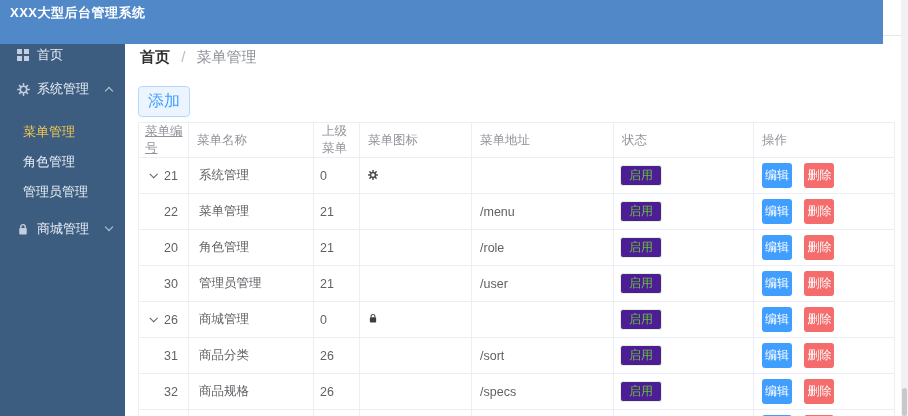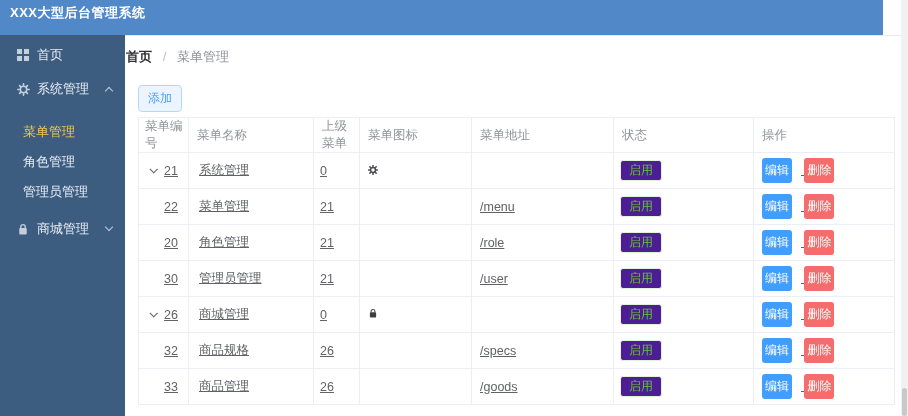--- a/index.html
+++ b/index.html
@@ -5,21 +5,21 @@
   * { margin:0; padding:0; box-sizing:border-box; }
   html,body { width:908px; height:416px; overflow:hidden; }
   body {
     position:relative;
     font-family:"Liberation Sans","DejaVu Sans",sans-serif;
     background:#ffffff;
     color:#606266;
   }
   
   .topbar {
-    position:absolute; left:0; top:0; right:25px; height:35px;
+    position:absolute; left:0; top:0; right:25px; height:44px;
     background:var(--header_bg,#5189c8);
     z-index:3;
   }
   .topbar .title {
     position:absolute; left:10px; top:4px;
     color:#ffffff; font-size:13px; font-weight:bold; letter-spacing:.5px;
   }
   
   .sidebar {
     position:absolute; left:0; top:35px; bottom:0; width:125px;
@@ -42,41 +42,41 @@
   .sub-item {
     height:30px; line-height:30px; padding-left:23px;
     font-size:13px; color:#e6ecf4; cursor:pointer;
   }
   .sub-item.active { color:var(--active_gold,#f0c64e); }
   
   .content {
     position:absolute; left:125px; top:35px; right:7px; bottom:0;
     background:#ffffff; border-top:1px solid #e6e8eb; overflow:hidden;
   }
-  .crumbs { padding:12px 0 0 1px; font-size:13px; color:#909399; }
+  .crumbs { padding:12px 0 0 15px; font-size:15px; color:#909399; }
   .crumbs .home { color:#303133; font-weight:bold; }
   .crumbs .sep { margin:0 7px; color:#b6bcc4; }
   .btn-add {
     display:inline-block; margin:19px 0 0 13px; padding:4px 9px;
     background:#ecf5ff; border:1px solid #b3d8ff; border-radius:4px;
-    color:var(--primary,#409eff); font-size:12px; cursor:pointer;
+    color:var(--primary,#409eff); font-size:16px; cursor:pointer;
     font-family:inherit;
   }
   
   table.menu-table {
     margin:5px 0 0 13px; width:756px; table-layout:fixed;
     border-collapse:collapse; font-size:12.5px;
   }
   .menu-table th, .menu-table td { border:1px solid #ebeef5; }
   .menu-table th {
     height:33px; text-align:left; font-weight:normal;
     color:#909399; padding-left:8px; background:#ffffff;
   }
-  .menu-table th.h-id { padding-left:6px; }
-  .menu-table td { height:36px; color:#606266; background:#ffffff;text-decoration:underline; }
+  .menu-table th.h-id { padding-left:6px;text-decoration:underline; }
+  .menu-table td { height:36px; color:#606266; background:#ffffff; }
   td.c-id   { text-align:right; padding-right:10px; white-space:nowrap; }
   td.c-name { padding-left:10px; }
   td.c-parent { padding-left:6px; }
   td.c-icon { padding-left:8px; }
   td.c-url  { padding-left:8px; }
   td.c-status { padding-left:6px; }
   td.c-actions { padding-left:8px; }
   .caret {
     width:6px; height:6px; display:inline-block; margin-right:8px;
     border-right:1.4px solid #5f6368; border-bottom:1.4px solid #5f6368;
@@ -266,20 +266,32 @@
               <rect x="3" y="6" width="10" height="8.5" rx="1.2" fill="#3b3f45"></rect>
             </svg></td>
     <td class="c-url"></td>
     <td class="c-status"><span class="tag-enabled">启用</span></td>
     <td class="c-actions">
       <button class="btn btn-edit">编辑</button>
       <button class="btn btn-del">删除</button>
     </td>
   </tr>
 
+  <tr>
+    <td class="c-id"><span class="num">31</span></td>
+    <td class="c-name">商品分类</td>
+    <td class="c-parent">26</td>
+    <td class="c-icon"></td>
+    <td class="c-url">/sort</td>
+    <td class="c-status"><span class="tag-enabled">启用</span></td>
+    <td class="c-actions">
+      <button class="btn btn-edit">编辑</button>
+      <button class="btn btn-del">删除</button>
+    </td>
+  </tr>
 
   <tr>
     <td class="c-id"><span class="num">32</span></td>
     <td class="c-name">商品规格</td>
     <td class="c-parent">26</td>
     <td class="c-icon"></td>
     <td class="c-url">/specs</td>
     <td class="c-status"><span class="tag-enabled">启用</span></td>
     <td class="c-actions">
       <button class="btn btn-edit">编辑</button>

